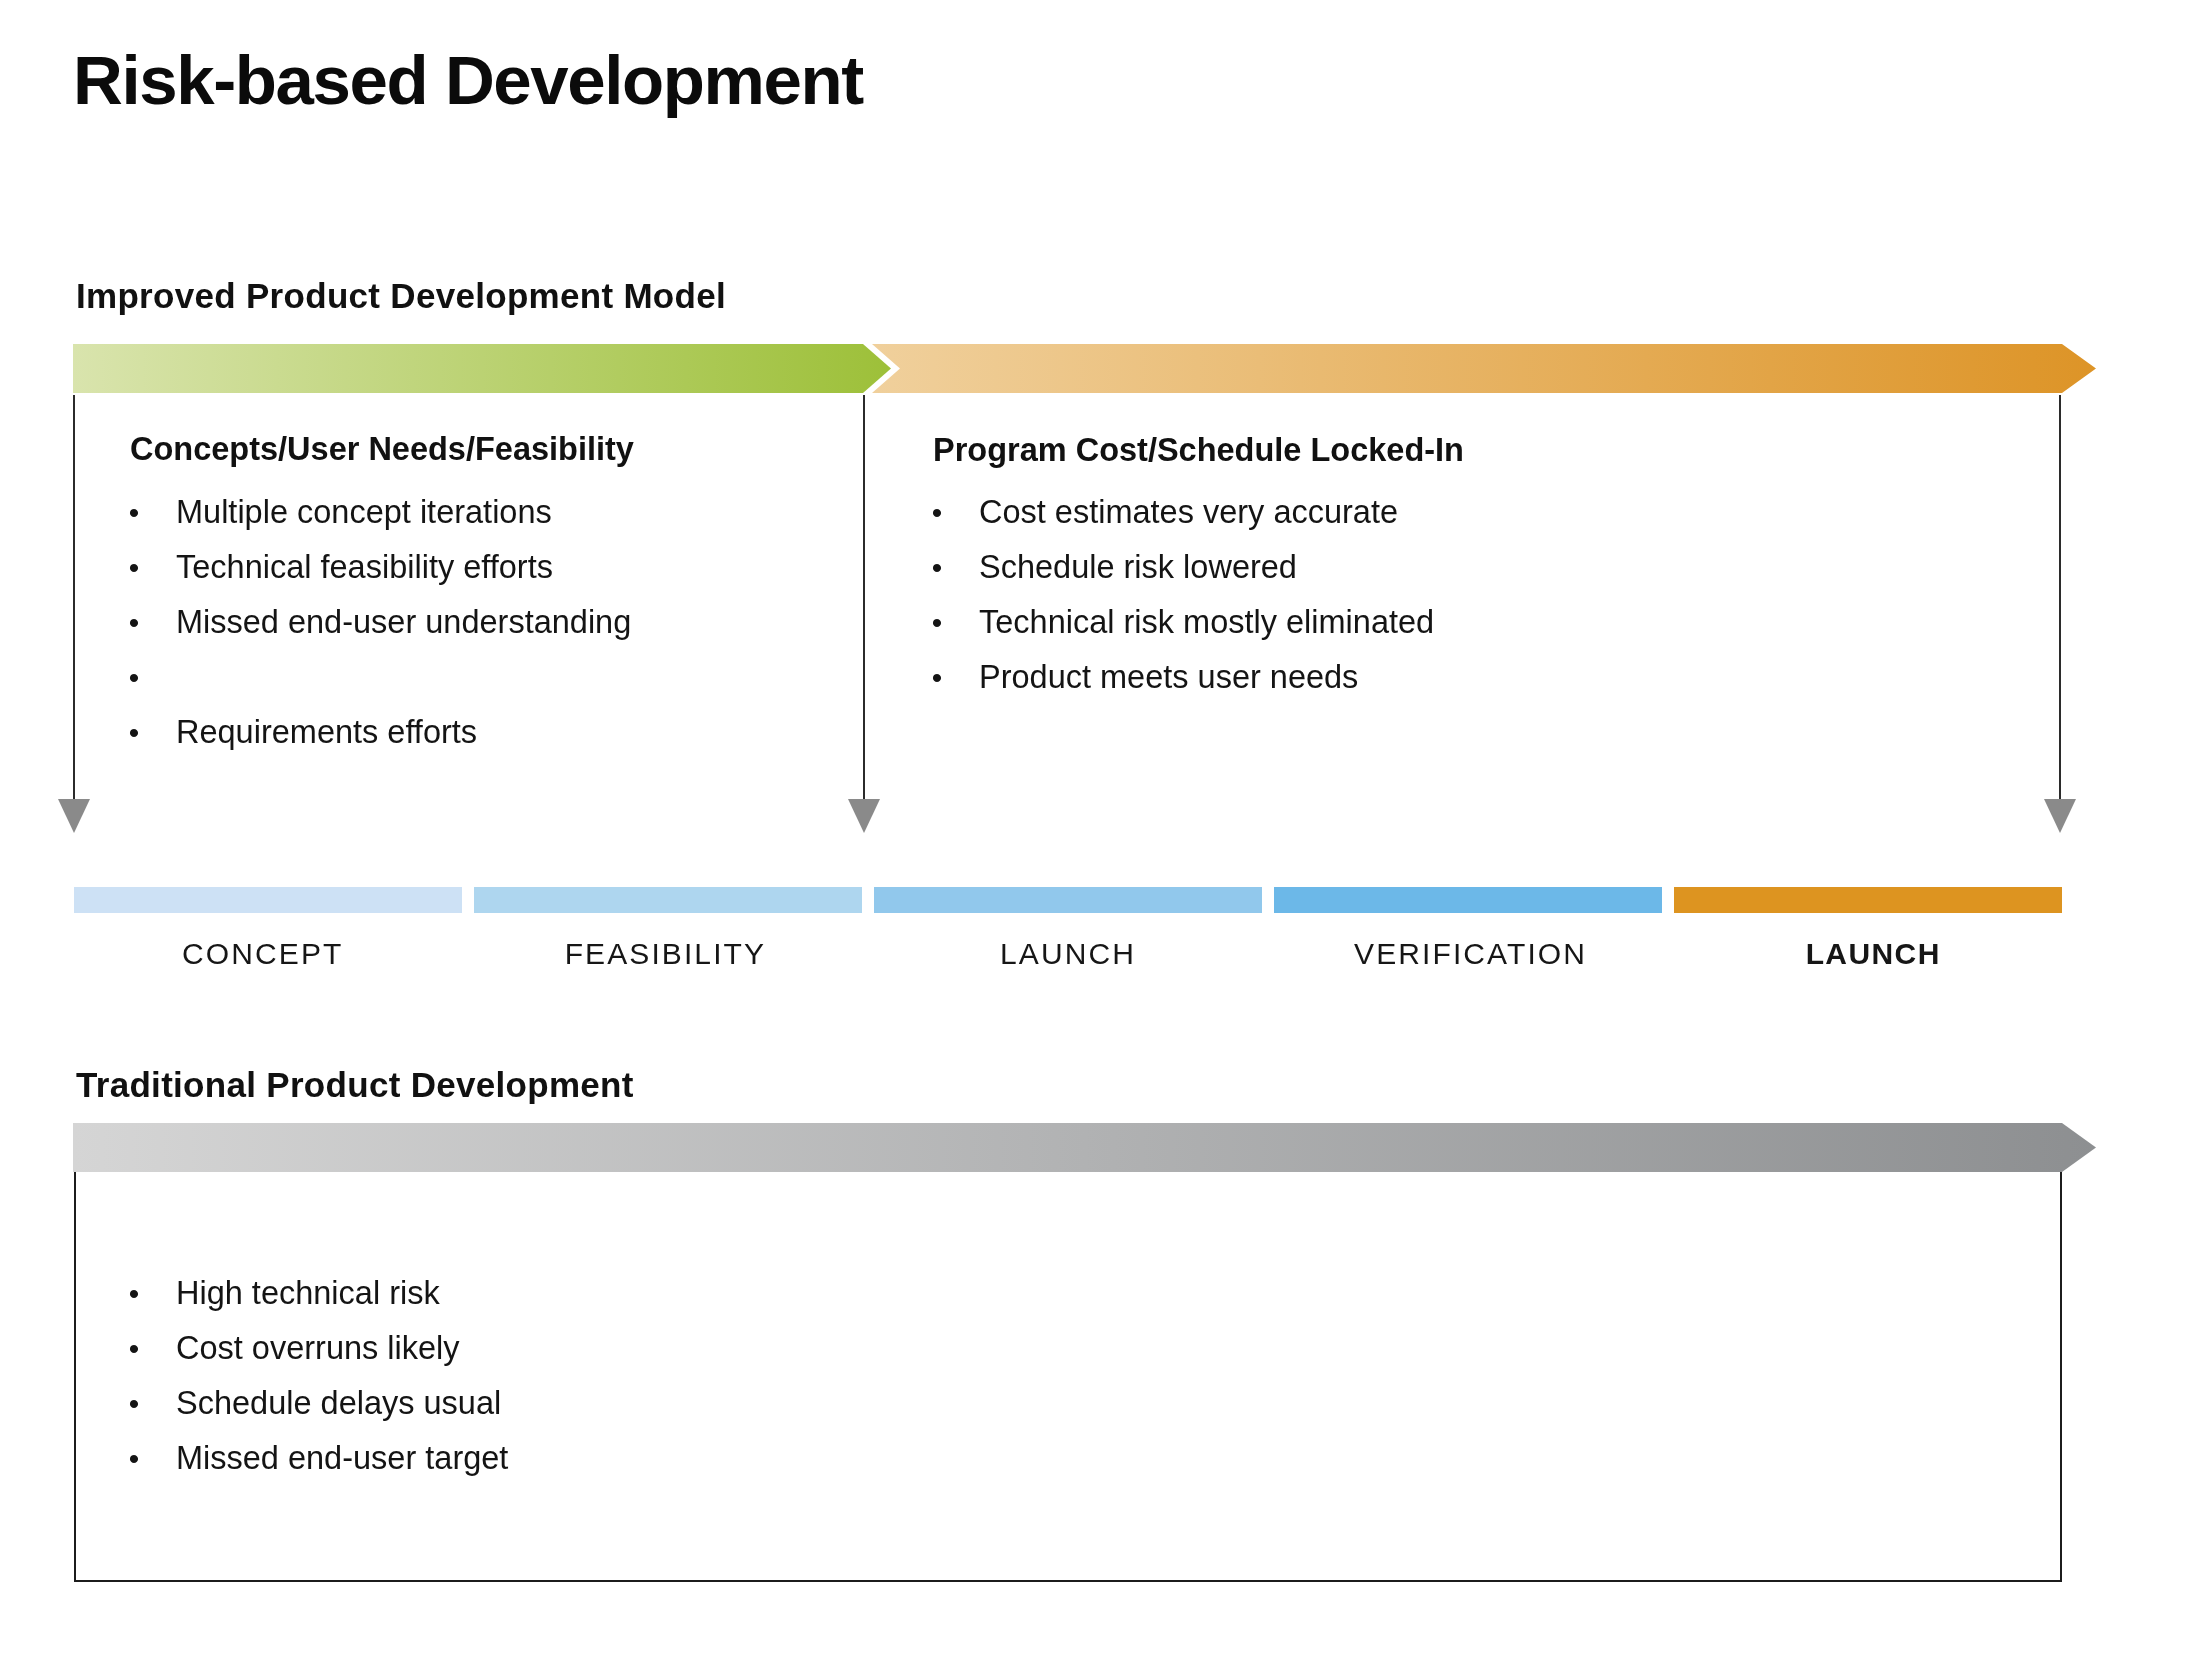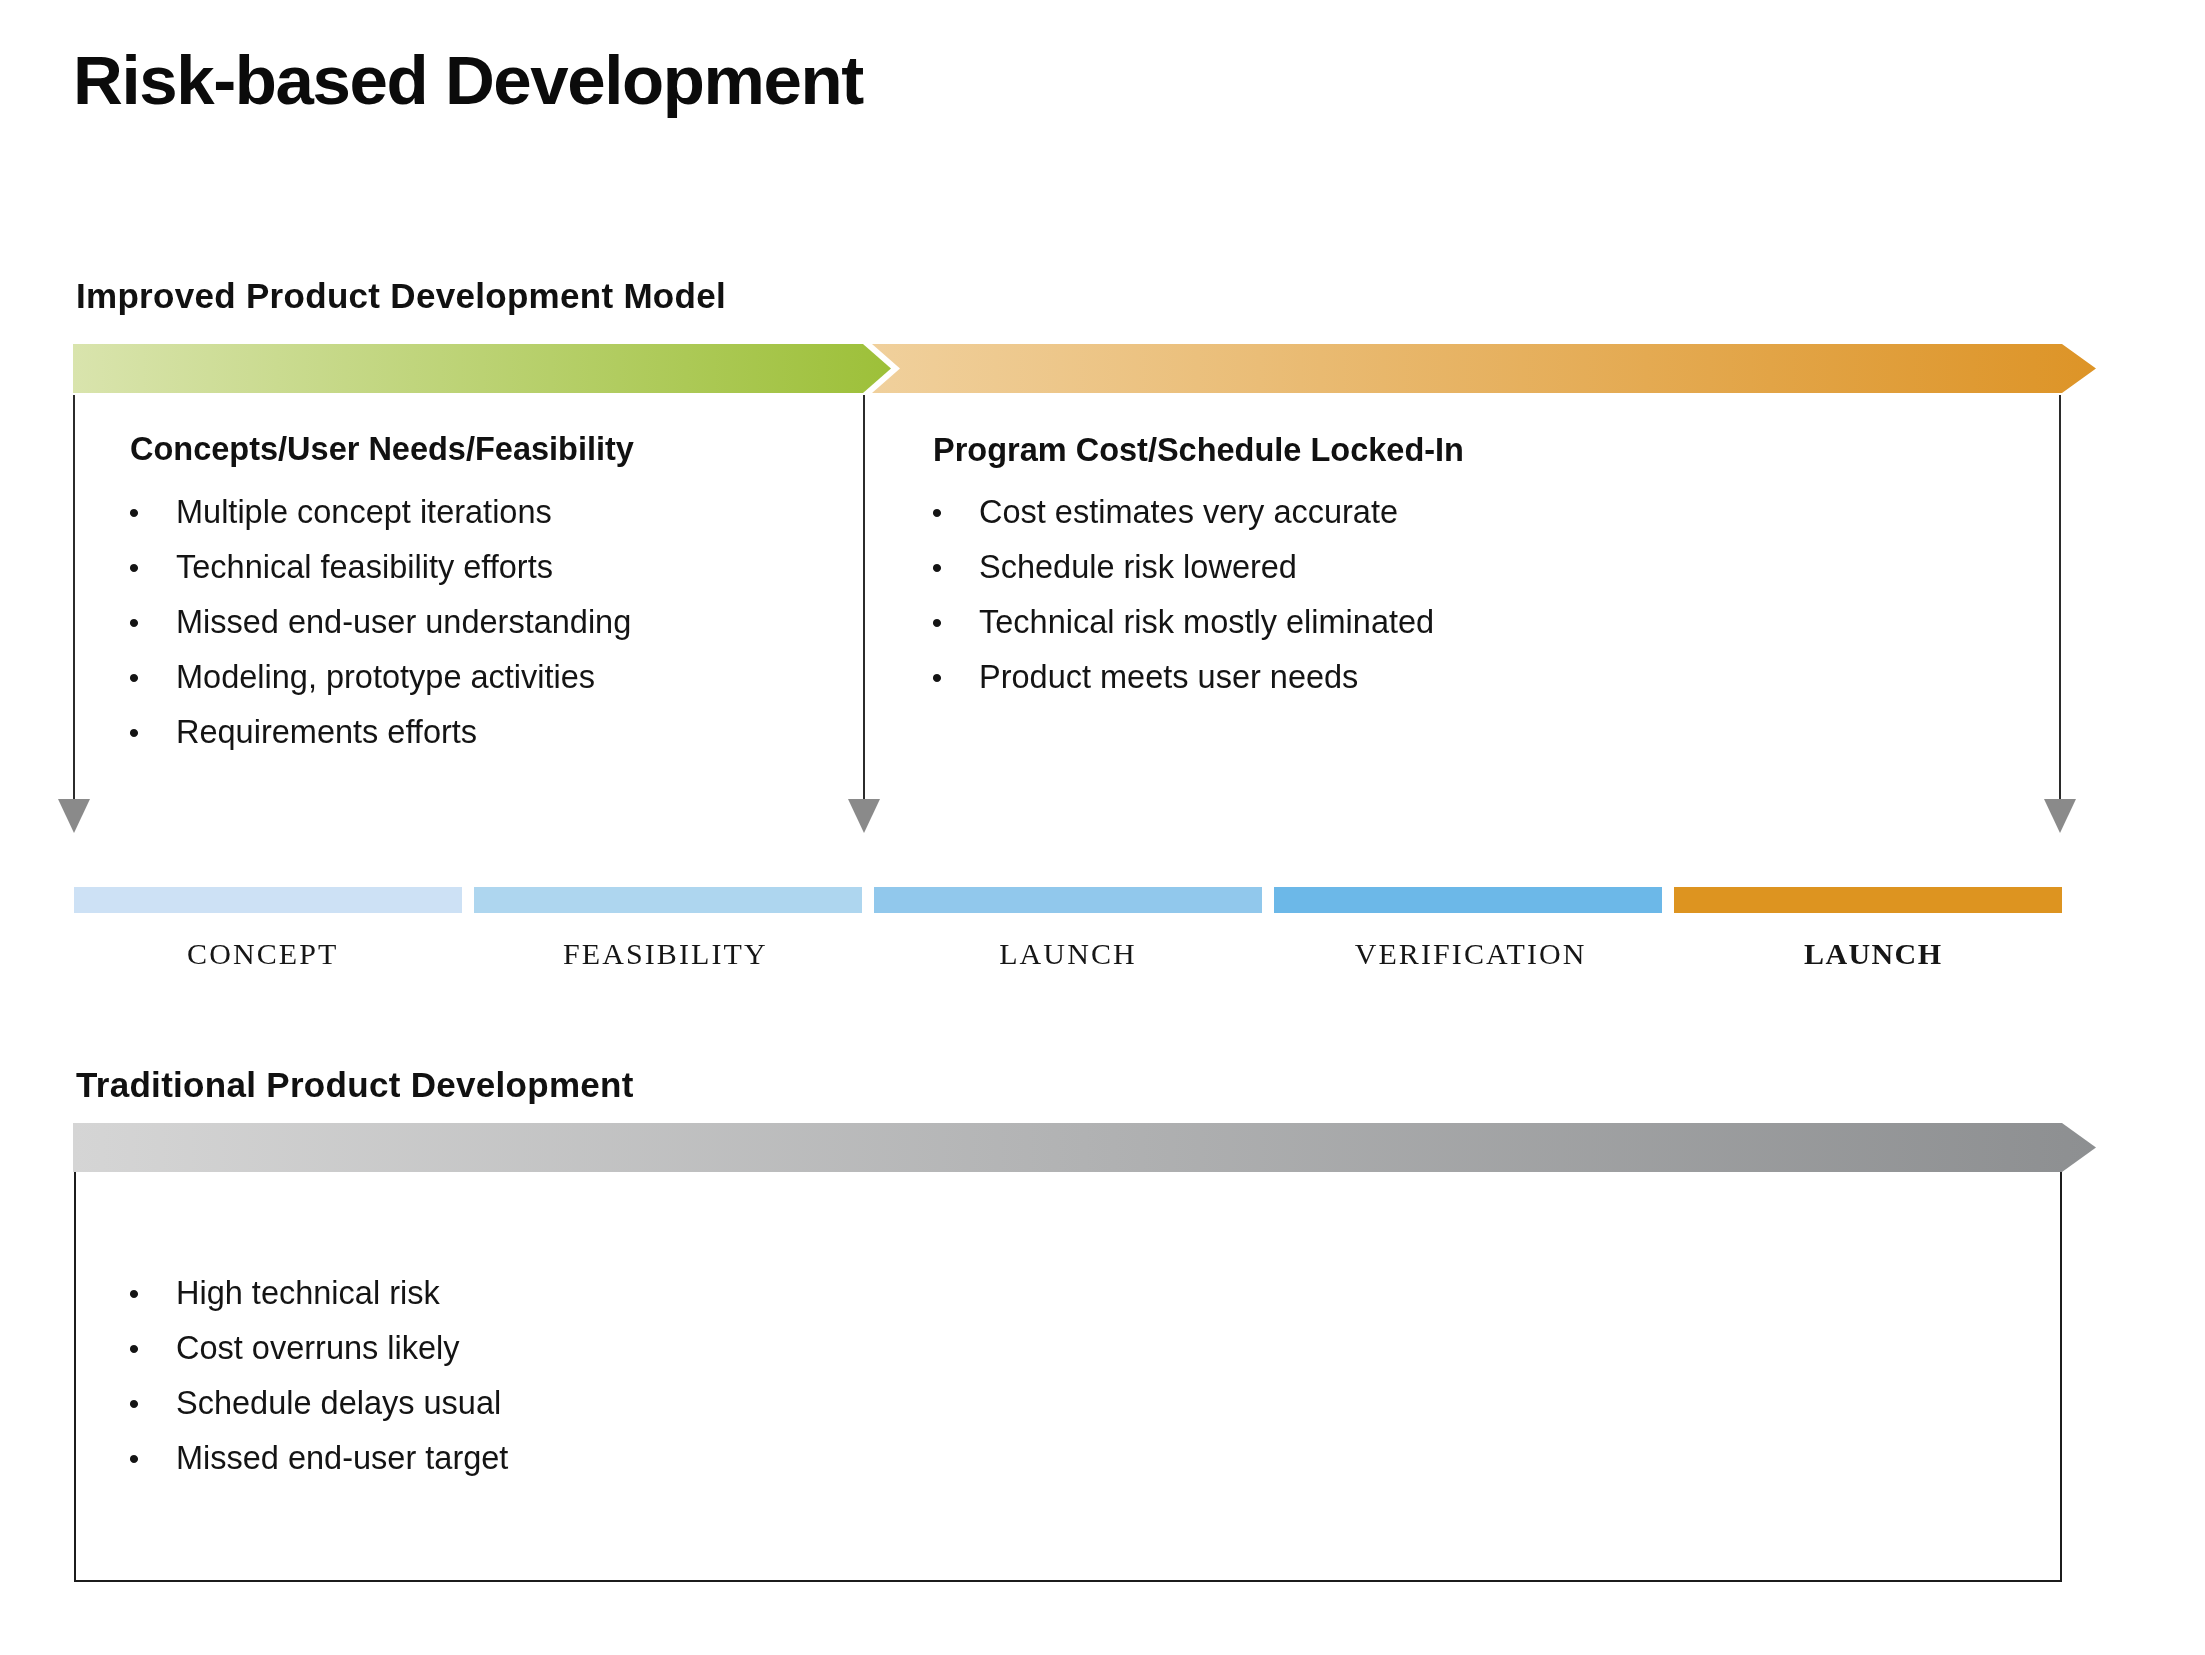--- a/index.html
+++ b/index.html
@@ -74,21 +74,21 @@
   .ul-box{left:119px;top:1266px;}
 
   
   .phasebar{
     left:74px;top:887px;width:1988px;height:26px;
     display:flex;gap:11.8px;
   }
   .phasebar .seg{flex:1 1 0;}
   .phaselabels{
     left:74px;top:937px;width:1988px;
-    display:flex;gap:25px;font-family:Liberation Serif, serif;
+    display:flex;gap:25px;
   }
   .phaselabels .plabel{
     flex:1 1 0;text-align:center;
     font-size:30px;letter-spacing:2.1px;color:#161616;white-space:nowrap;
   }
   .plabel.bold{font-weight:bold;letter-spacing:1.4px;}
 
   
   .lockin-box{
     left:74px;top:1172px;width:1988px;height:410px;
@@ -126,21 +126,20 @@
     <li>
         <span class="blt">•</span>
         <span>Technical feasibility efforts</span>
       </li>
     <li>
         <span class="blt">•</span>
         <span>Missed end-user understanding</span>
       </li>
     <li>
         <span class="blt">•</span>
-        <span>Modeling, prototype activities</span>
       </li>
     <li>
         <span class="blt">•</span>
         <span>Requirements efforts</span>
       </li>
   </ul>
 
   <div class="abs panel-heading ph-right">Program Cost/Schedule Locked-In</div>
   <ul class="abs blist ul-right">
     <li>

